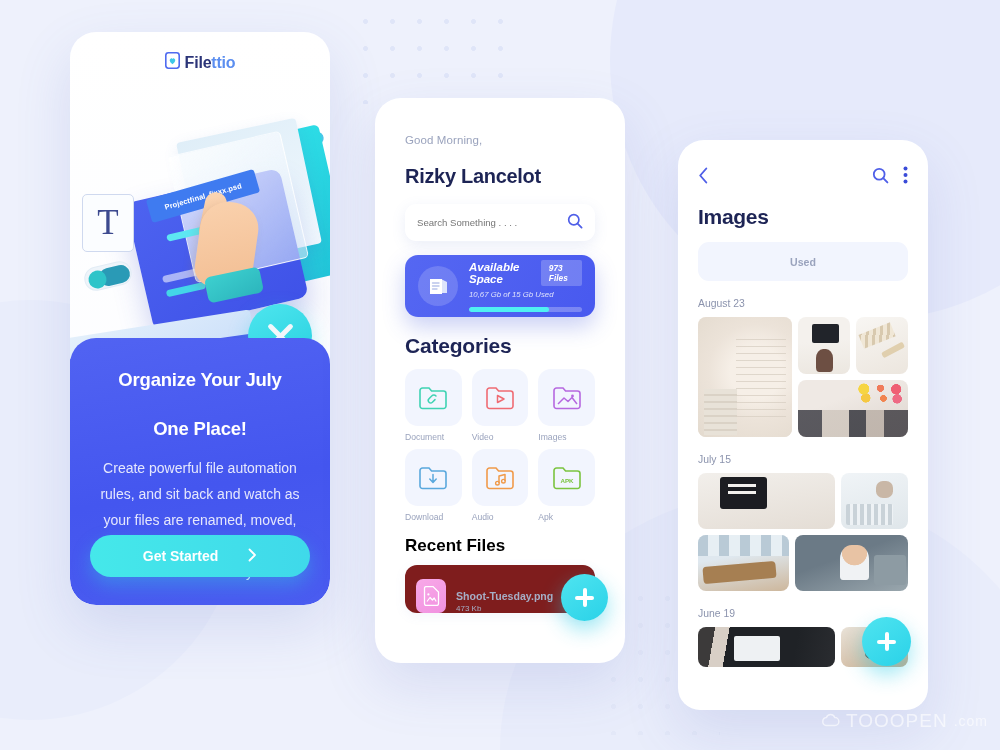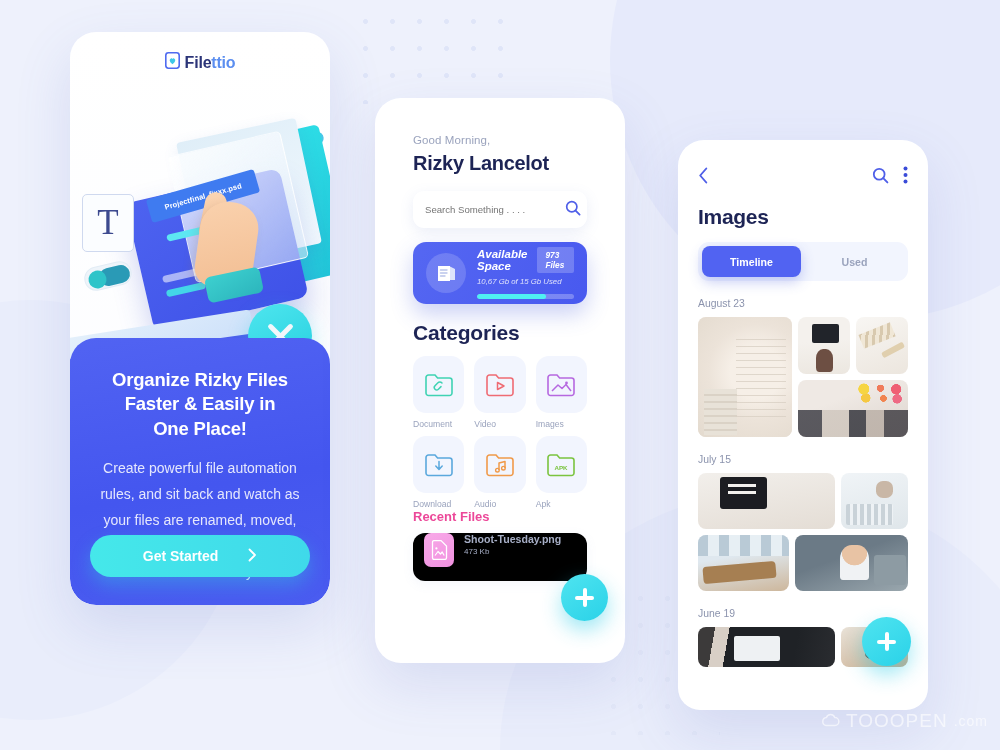--- a/index.html
+++ b/index.html
@@ -189,23 +189,23 @@
     color:#fff; font-size:14px; font-weight:600;
     box-shadow:0 8px 18px rgba(50,210,225,.34);
     font-family:"Liberation Sans", sans-serif;
   }
 
   
   #phone2 {
     left:375px; top:98px; width:250px; height:565px;
     box-shadow:0 22px 55px rgba(86,104,190,.15);
   }
-  .p2-pad { padding:36px 38px 0; }
+  .p2-pad { padding:36px 30px 0; }
   .greet-sm { font-size:11.5px; color:#9aa3bd; letter-spacing:.1px; }
-  .greet-lg { font-size:20px; font-weight:700; color:#1d2455; margin-top:6px; letter-spacing:-.3px; }
+  .greet-lg { font-size:20px; font-weight:700; color:#1d2455; margin-top:19px; letter-spacing:-.3px; }
   .search-bar {
     margin-top:16px; height:37px; background:#ffffff;
     border-radius:11px; box-shadow:0 4px 14px rgba(100,120,200,.13);
     display:flex; align-items:center; padding:0 12px; gap:8px;
   }
   .search-bar input {
     flex:1; border:none; outline:none; font-size:9.6px; color:#8d96b2;
     font-family:"Liberation Sans", sans-serif; background:transparent;
   }
   .space-card {
@@ -233,24 +233,24 @@
   .cat-grid {
     margin-top:11px; display:grid; grid-template-columns:repeat(3,1fr);
     gap:7px 10px;
   }
   .cat-cell { text-align:left; }
   .cat-box {
     width:100%; height:57px; border-radius:13px; background:#f2f5fe;
     display:flex; align-items:center; justify-content:center;
   }
   .cat-label { font-size:8.6px; color:#9aa3bd; margin-top:6px; }
-  .recent-title { font-size:13px; font-weight:700; color:#ec4899; }
+  .recent-title { font-size:17px; font-weight:700; color:#000000; margin-top:14px; }
   .file-row {
-    margin-top:9px; background:#000000; border-radius:12px;
-    height:48px; display:flex; align-items:flex-start; padding:0 11px; gap:10px;
+    margin-top:9px; background:#7f1d1d; border-radius:12px;
+    height:48px; display:flex; align-items:flex-end; padding:0 11px; gap:10px;
     box-shadow:0 3px 12px rgba(120,140,210,.08);
   }
   .file-ico {
     width:30px; height:34px; border-radius:7px;
     background:linear-gradient(150deg,#f8a9e8,#f191e0);
     display:flex; align-items:center; justify-content:center; flex:0 0 30px;
   }
   .file-name { font-size:10.6px; font-weight:700; color:#1d2455; }
   .file-name span { color:#a6aec6; font-weight:700; }
   .file-size { font-size:8px; color:#a6aec6; margin-top:2px; }
@@ -396,22 +396,22 @@
         <b></b>
         <i></i>
       </div>
     <div class="base-sheet"></div>
     <div class="base-sheet2"></div>
     <div class="close-circle"></div>
   </div>
 
   <div class="hero">
     <h1>
-      <span>Organize Rizky Files</span><br>
-      <span>Faster &amp; Easily in</span><br>
+      <span>Organize Your July</span><br>
+      <br>
       <span>One Place!</span>
     </h1>
     <p>Create powerful file automation rules, and sit back and watch as your files are renamed, moved, deleted as you want. Instantly and automatically.</p>
     <button class="btn-start">
       <span>Get Started</span>
       <span>
         <svg width="9" height="14" viewBox="0 0 9 14">
             <path d="M1.5 1.5 L7 7 L1.5 12.5" fill="none" stroke="#fff" stroke-width="1.8" stroke-linecap="round" stroke-linejoin="round"></path>
           </svg>
       </span>
@@ -555,21 +555,20 @@
             <circle cx="2.5" cy="2.5" r="2" fill="#3a4bd8"></circle>
             <circle cx="2.5" cy="9" r="2" fill="#3a4bd8"></circle>
             <circle cx="2.5" cy="15.5" r="2" fill="#3a4bd8"></circle>
           </svg>
       </span>
     </div>
 
     <div class="p3-title">Images</div>
 
     <div class="tabs">
-      <button class="tab active">Timeline</button>
       <button class="tab">Used</button>
     </div>
 
     <div class="date-label">August 23</div>
     <div class="grid-aug">
       <div class="col-l">
         <div class="ph" style="height:120px">
             <i class="pic-notebook"></i>
           </div>
       </div>

